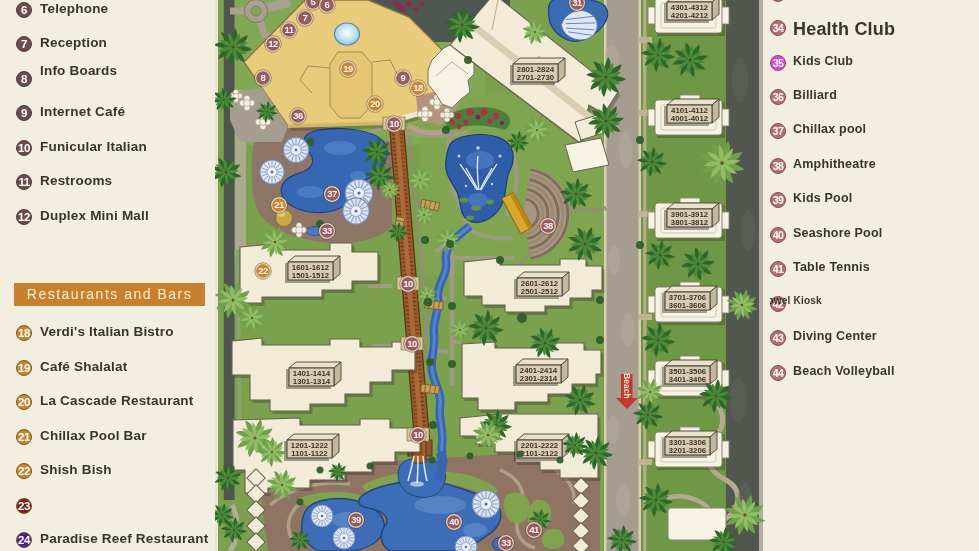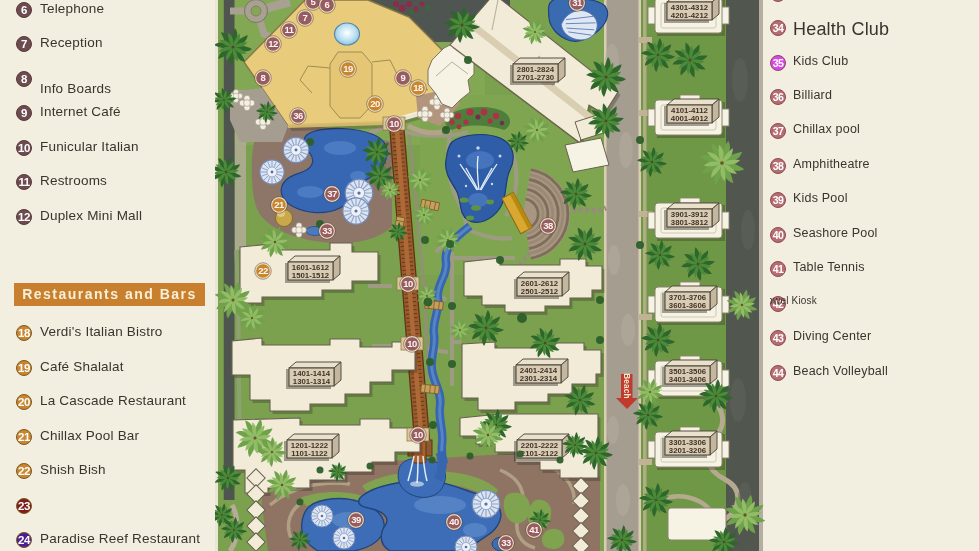--- a/index.html
+++ b/index.html
@@ -1,31 +1,31 @@
 <!DOCTYPE html>
 <html><head><meta charset="utf-8">
 <style>
 html,body{margin:0;padding:0}
 #page{position:relative;width:979px;height:551px;background:#f2efe0;overflow:hidden;
  font-family:"Liberation Sans",sans-serif}
 .circ{position:absolute;border-radius:50%;color:#fff;font-weight:bold;display:flex;
  align-items:center;justify-content:center;box-sizing:border-box;letter-spacing:-0.5px}
-.lbl{position:absolute;font-weight:normal;color:#38352c;letter-spacing:0.2px;white-space:nowrap}
+.lbl{position:absolute;font-weight:bold;color:#38352c;letter-spacing:0.2px;white-space:nowrap}
 .hdr{position:absolute;left:14px;top:283px;width:191px;height:23px;background:#c8802f;color:#f7f0d8;
- font-weight:bold;font-size:14px;letter-spacing:1.5px;text-align:center;line-height:23px}
+ font-weight:normal;font-size:14px;letter-spacing:1.5px;text-align:center;line-height:23px}
 #map{position:absolute;left:215px;top:0}
 </style></head>
 <body>
 <div id="page">
 <div class="circ" style="left:16px;top:2px;width:16px;height:16px;background:#6d4b4e;border:1.5px solid #553a3d;font-size:11.5px">6</div>
     <div class="lbl" style="left:40px;top:1px;font-size:13.5px">Telephone</div>
     <div class="circ" style="left:16px;top:36px;width:16px;height:16px;background:#6d4b4e;border:1.5px solid #553a3d;font-size:11.5px">7</div>
     <div class="lbl" style="left:40px;top:35px;font-size:13.5px">Reception</div>
     <div class="circ" style="left:16px;top:70.5px;width:16px;height:16px;background:#6d4b4e;border:1.5px solid #553a3d;font-size:11.5px">8</div>
-    <div class="lbl" style="left:40px;top:81px;font-size:13.5px">Info Boards</div>
+    <div class="lbl" style="left:40px;top:63px;font-size:13.5px">Info Boards</div>
     <div class="circ" style="left:16px;top:105px;width:16px;height:16px;background:#6d4b4e;border:1.5px solid #553a3d;font-size:11.5px">9</div>
     <div class="lbl" style="left:40px;top:104px;font-size:13.5px">Internet Café</div>
     <div class="circ" style="left:16px;top:139.5px;width:16px;height:16px;background:#6d4b4e;border:1.5px solid #553a3d;font-size:11.5px">10</div>
     <div class="lbl" style="left:40px;top:138.5px;font-size:13.5px">Funicular Italian</div>
     <div class="circ" style="left:16px;top:174px;width:16px;height:16px;background:#6d4b4e;border:1.5px solid #553a3d;font-size:11.5px">11</div>
     <div class="lbl" style="left:40px;top:173px;font-size:13.5px">Restrooms</div>
     <div class="circ" style="left:16px;top:208.5px;width:16px;height:16px;background:#6d4b4e;border:1.5px solid #553a3d;font-size:11.5px">12</div>
     <div class="lbl" style="left:40px;top:207.5px;font-size:13.5px">Duplex Mini Mall</div>
     <div class="hdr">Restaurants and Bars</div>
     <div class="circ" style="left:16px;top:325px;width:16px;height:16px;background:#ca862f;border:1.5px solid #7c5a20;font-size:11.5px">18</div>

